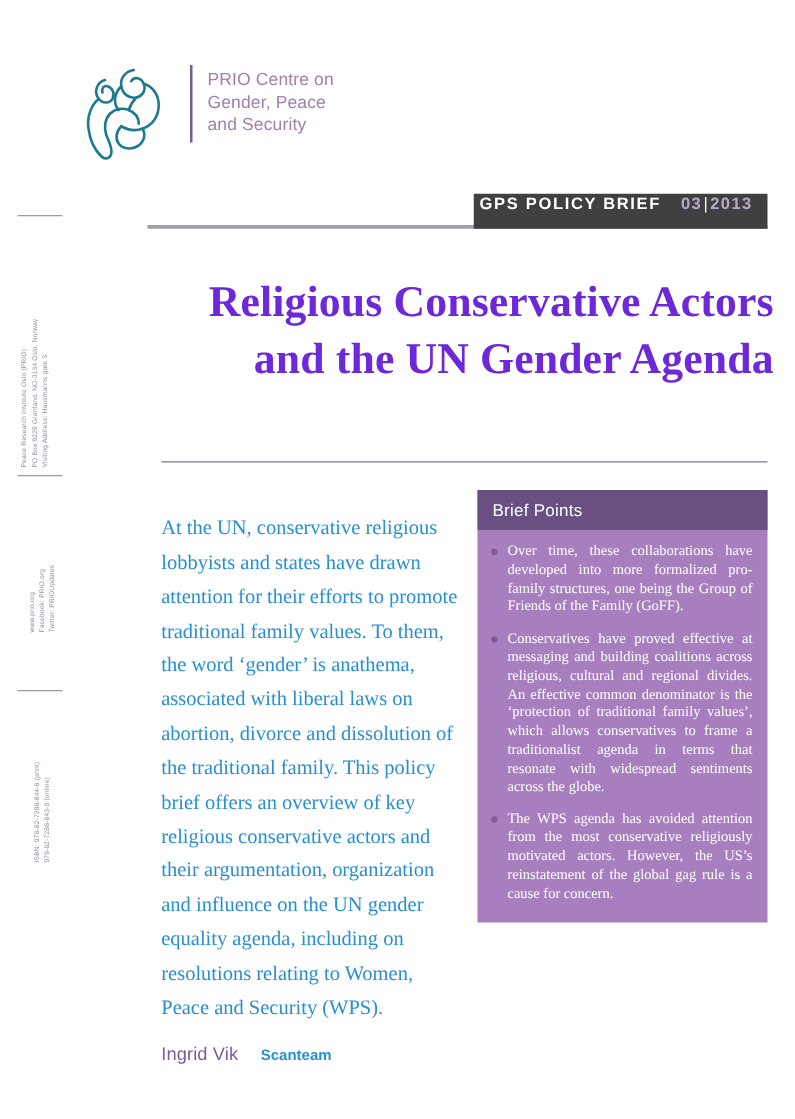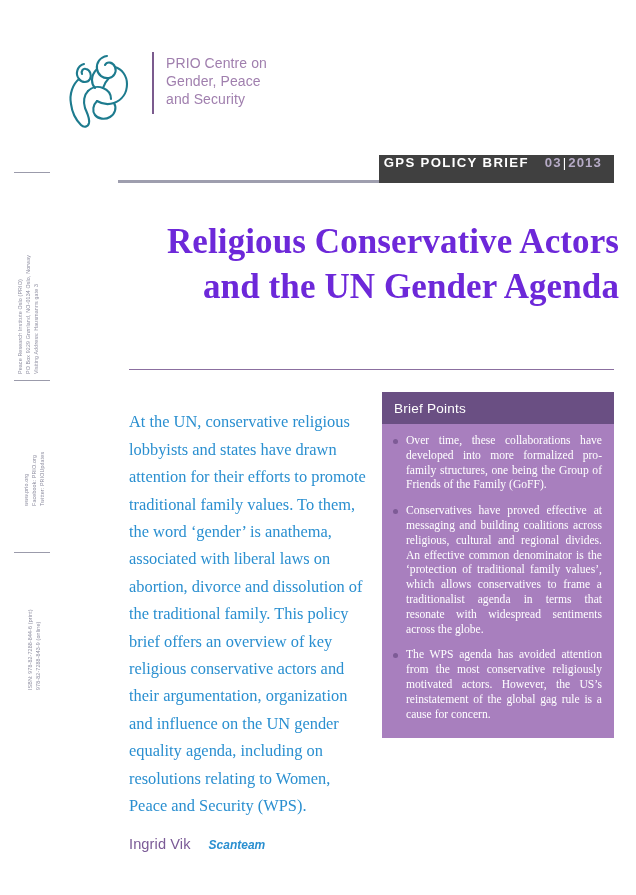--- a/index.html
+++ b/index.html
@@ -195,21 +195,20 @@
     align-items: baseline;
     justify-content: flex-start;
   }
   #author-name {
     font-size: 14.6px;
     color: #7b5b97;
     letter-spacing: 0.1px;
   }
   #author-affil {
     font-size: 12px;
-    font-style: italic;
     font-weight: bold;
     color: #2a8fd0;
     margin-left: 18px;
     width: 90px;
     text-align: left;
   }
 </style>
 </head>
 <body>
 

